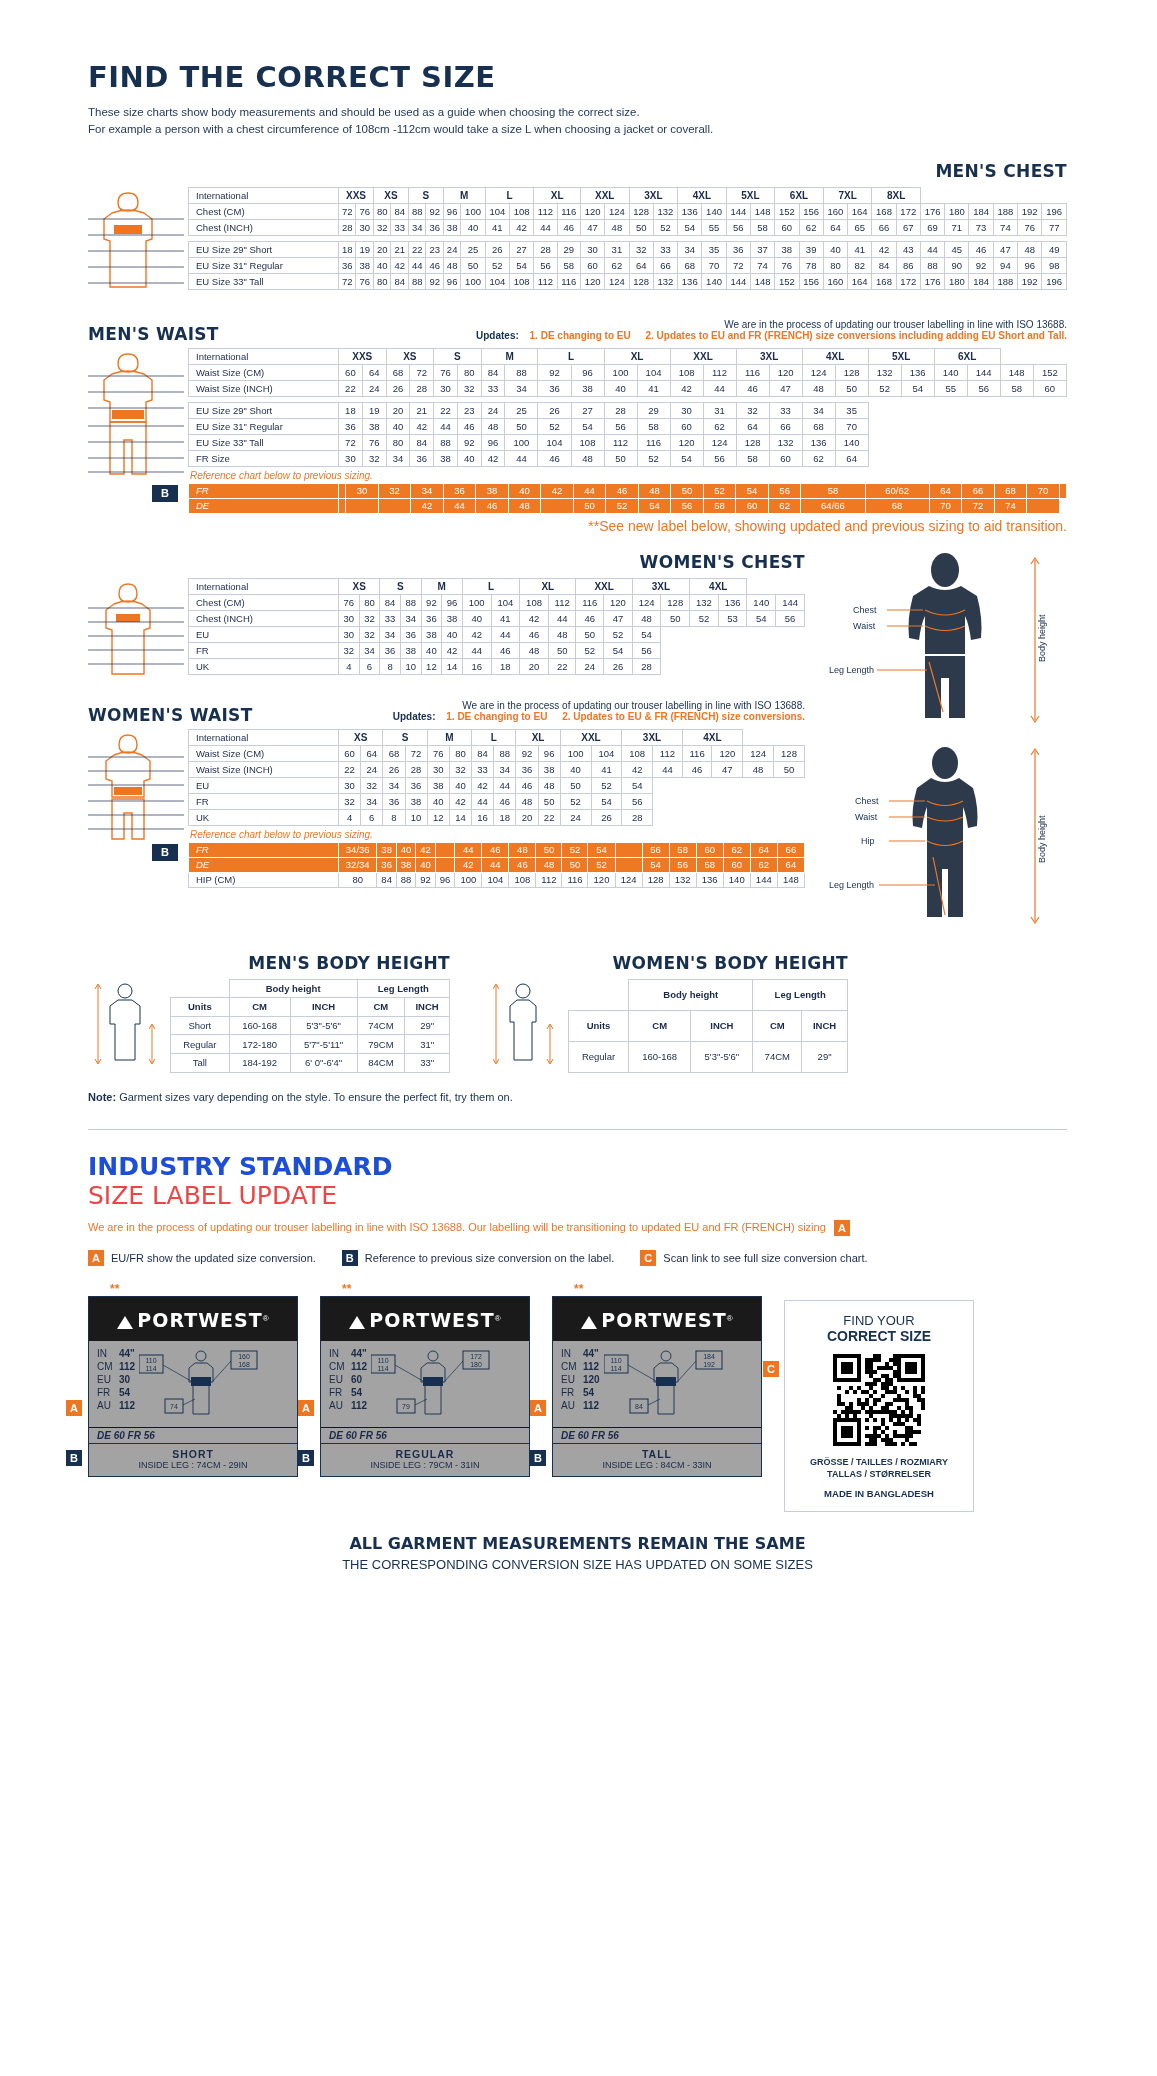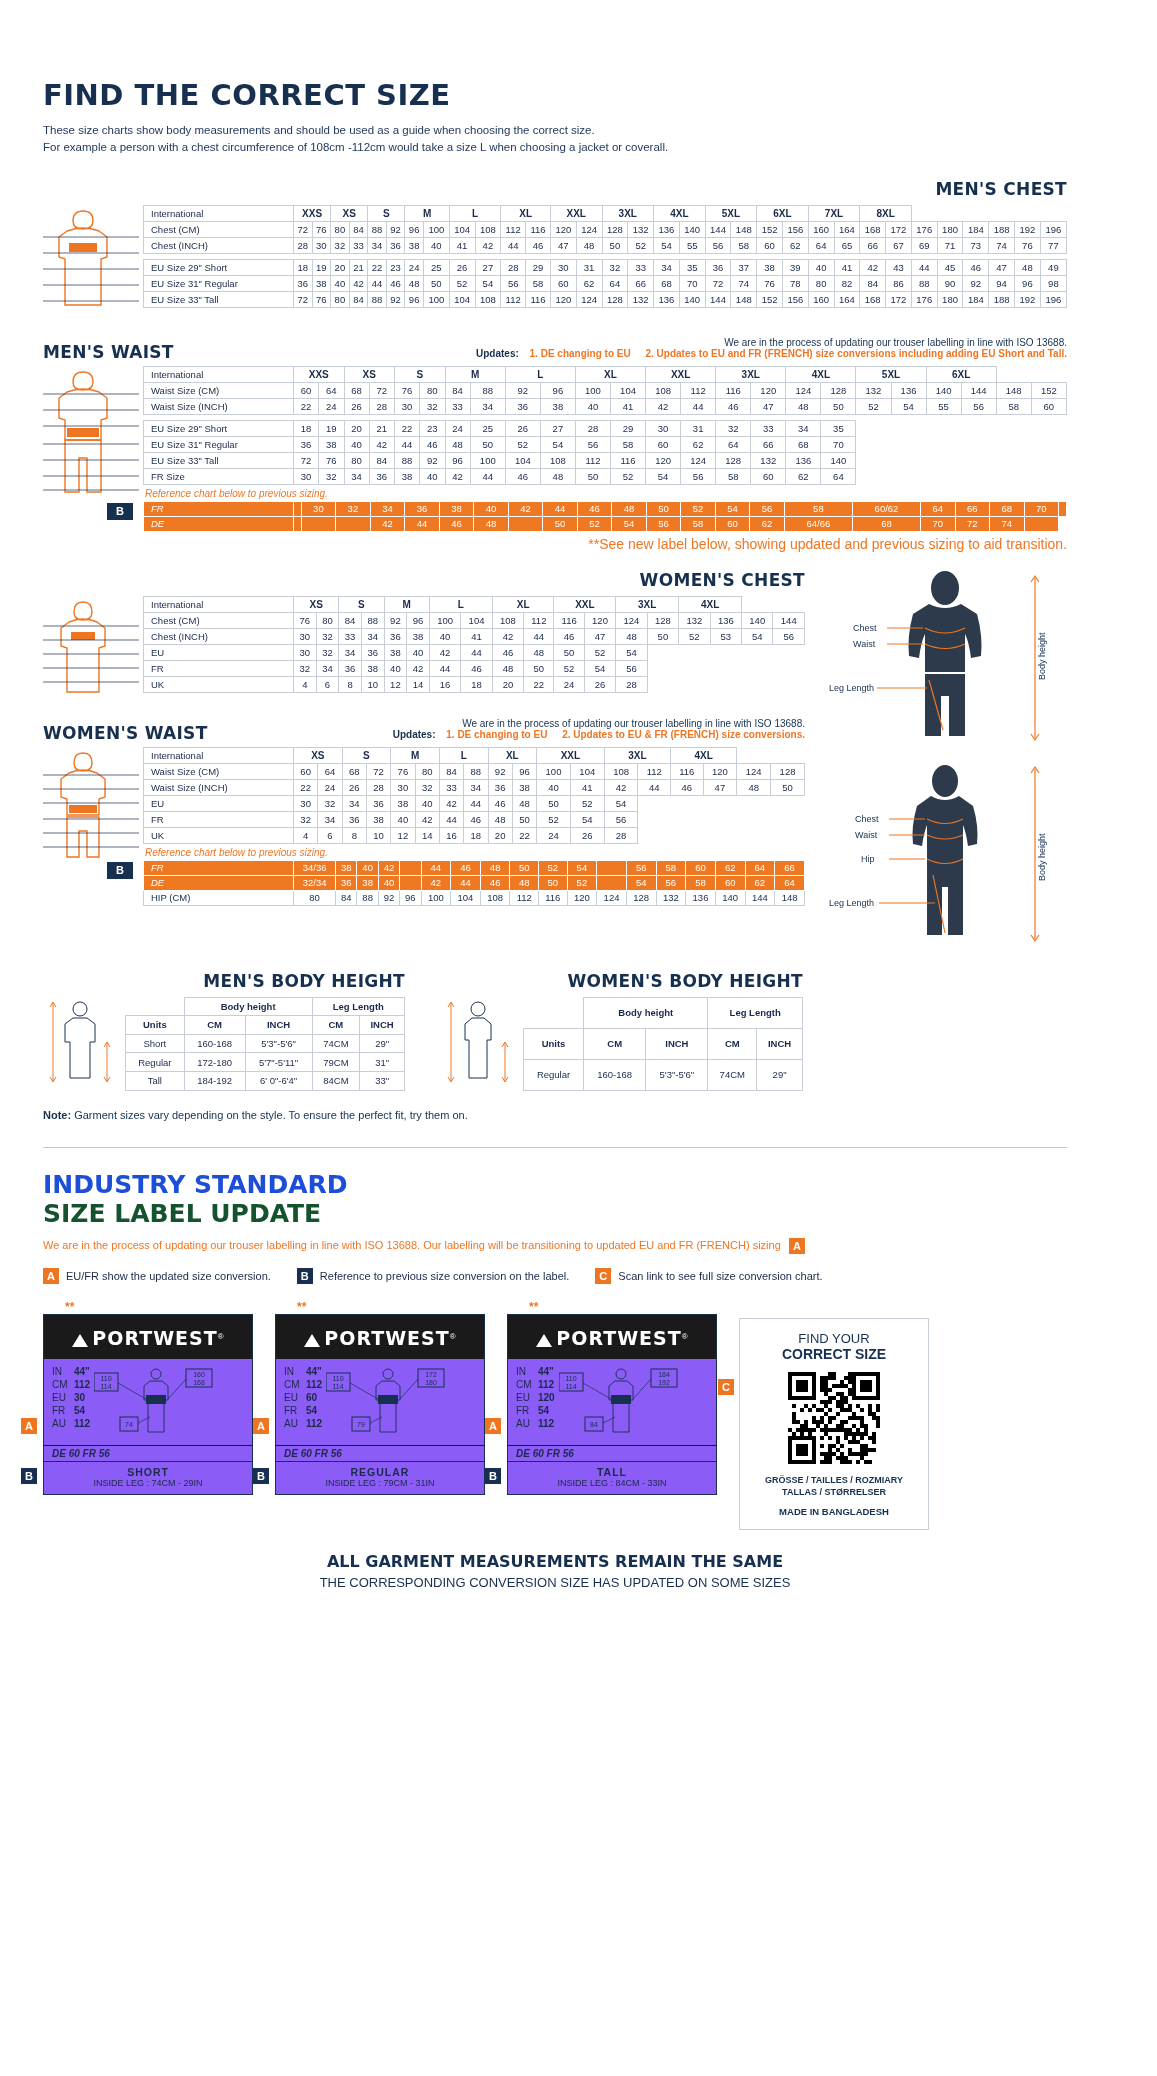--- a/index.html
+++ b/index.html
@@ -5,21 +5,21 @@
   * { box-sizing: border-box; }
   html, body { margin:0; padding:0; }
   body {
     width: 1157px;
     background: #ffffff;
     font-family: "Liberation Sans", sans-serif;
     color: #1b2a4a;
     -webkit-font-smoothing: antialiased;
   }
   .page { position: relative; width: 1157px; min-height: 2076px; padding: 0; }
-  .inner { padding: 60px 90px 40px 43px; margin-top: 18px; }
+  .inner { padding: 60px 90px 40px 88px; }
 
   h1.title {
     font-size: 29px;
     letter-spacing: 0.5px;
     font-weight: bold;
     color: #17304f;
     margin: 0 0 10px 0;
     font-family: "DejaVu Sans", sans-serif;
   }
   .intro { font-size: 11.5px; line-height: 1.5; color: #233a5c; margin-bottom: 22px; }
@@ -90,32 +90,32 @@
   .bodyblock { flex: 0 0 330px; }
   table.bh { border-collapse: collapse; font-size: 9.5px; width: 280px; }
   table.bh th, table.bh td { border: 1px solid #c7ced8; text-align:center; padding: 2px 4px; height: 15px; }
 
   .note-b { font-size: 11px; margin-top: 18px; color:#17304f; }
   .note-b b { font-weight: bold; }
 
   hr.sep { border: none; border-top: 1px solid #c3cad4; margin: 26px 0 22px 0; }
 
   h2.ind { font-size: 25px; font-weight: bold; color:#1d4ed8; margin:0; font-family:"DejaVu Sans", sans-serif;}
-  h2.ind2 { font-size: 25px; font-weight: bold; color:#14532d; margin:0 0 10px 0; font-family:"DejaVu Sans", sans-serif;}
+  h2.ind2 { font-size: 25px; font-weight: normal; color:#ef4444; margin:0 0 10px 0; font-family:"DejaVu Sans", sans-serif;}
   .updline { font-size: 11px; color: #17304f; margin-bottom: 14px; }
   .tagA { display:inline-flex; width:16px;height:16px;background:#ee7623;color:#fff;font-weight:bold;font-size:11px;align-items:center;justify-content:center;vertical-align:middle;}
   .tagB { display:inline-flex; width:16px;height:16px;background:#17304f;color:#fff;font-weight:bold;font-size:11px;align-items:center;justify-content:center;vertical-align:middle;}
   .tagC { display:inline-flex; width:16px;height:16px;background:#ee7623;color:#fff;font-weight:bold;font-size:11px;align-items:center;justify-content:center;vertical-align:middle;}
   .legend { display:flex; gap: 26px; font-size:11px; align-items:center; margin-bottom: 16px; }
   .legend .item { display:flex; gap:7px; align-items:center; }
 
   .labels { display:flex; gap: 22px; align-items: flex-start; margin-top: 6px; }
   .labelcard { position: relative; width: 210px; }
   .starmark { color:#ee7623; font-weight:bold; font-size:12px; margin-left: 22px; }
-  .lblbox { border:1px solid #17304f; background:#8b5cf6; }
+  .lblbox { border:1px solid #17304f; background:#a3a3a3; }
   .lblhead { background:#1a1a1a; color:#fff; text-align:center; padding:12px 0 10px 0; }
   .brand { font-family:"DejaVu Sans", sans-serif; font-weight:bold; font-size:19px; letter-spacing:1px; }
   .lblbody { display:flex; padding:6px 6px 2px 8px; gap:4px; }
   .codes { font-size:10px; line-height:13px; }
   .codes .k { display:inline-block; width:22px; }
   .codes .v { font-weight:bold; }
   .lblfoot { border-top:1px solid #17304f; text-align:center; font-size:9px; padding:4px 2px 6px; }
   .lblfoot .sz { font-weight:bold; font-size:10.5px; letter-spacing:1px; }
   .prevrow { border-top:1px solid #0f172a; font-size:10px; font-style:italic; padding:2px 8px; font-weight:bold;}
   .sidetag { position:absolute; left:-22px; width:16px;height:16px;background:#ee7623;color:#fff;font-weight:bold;font-size:11px;display:flex;align-items:center;justify-content:center;}

